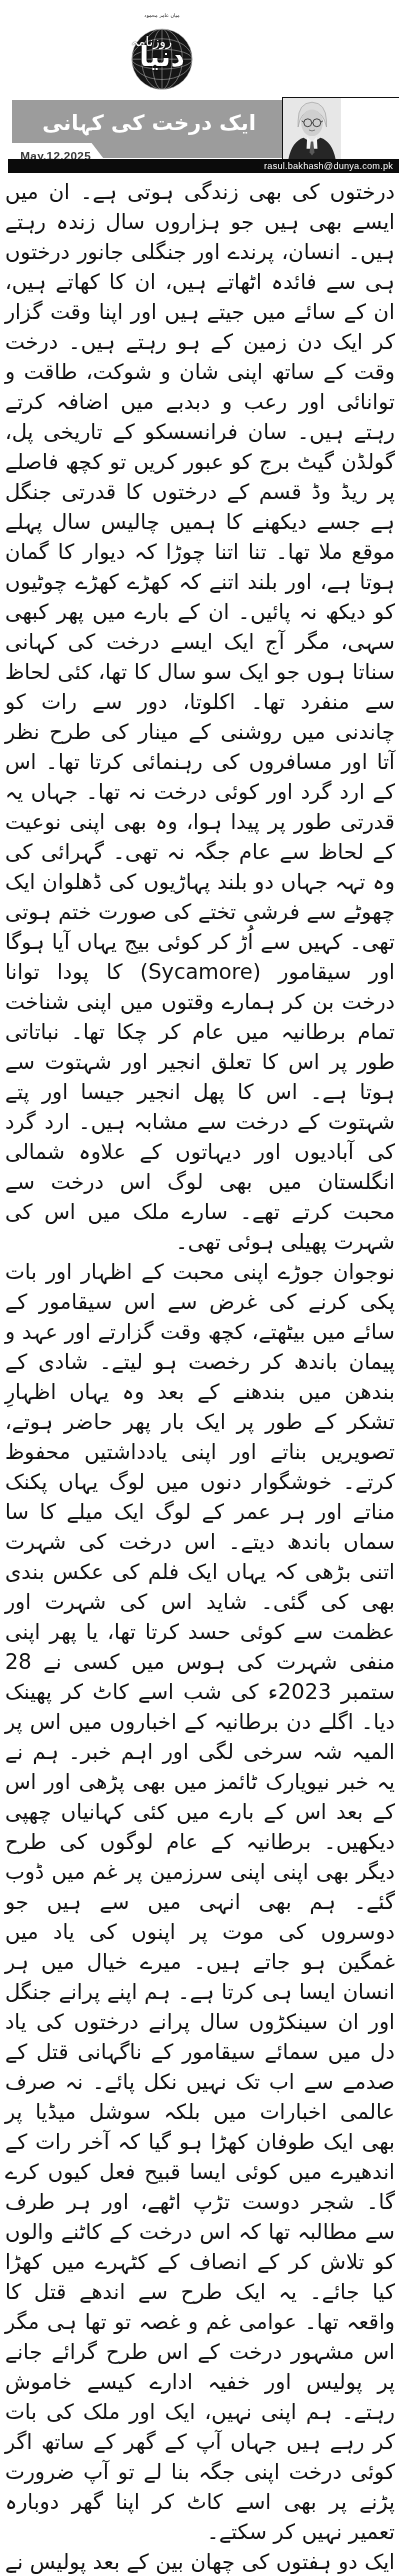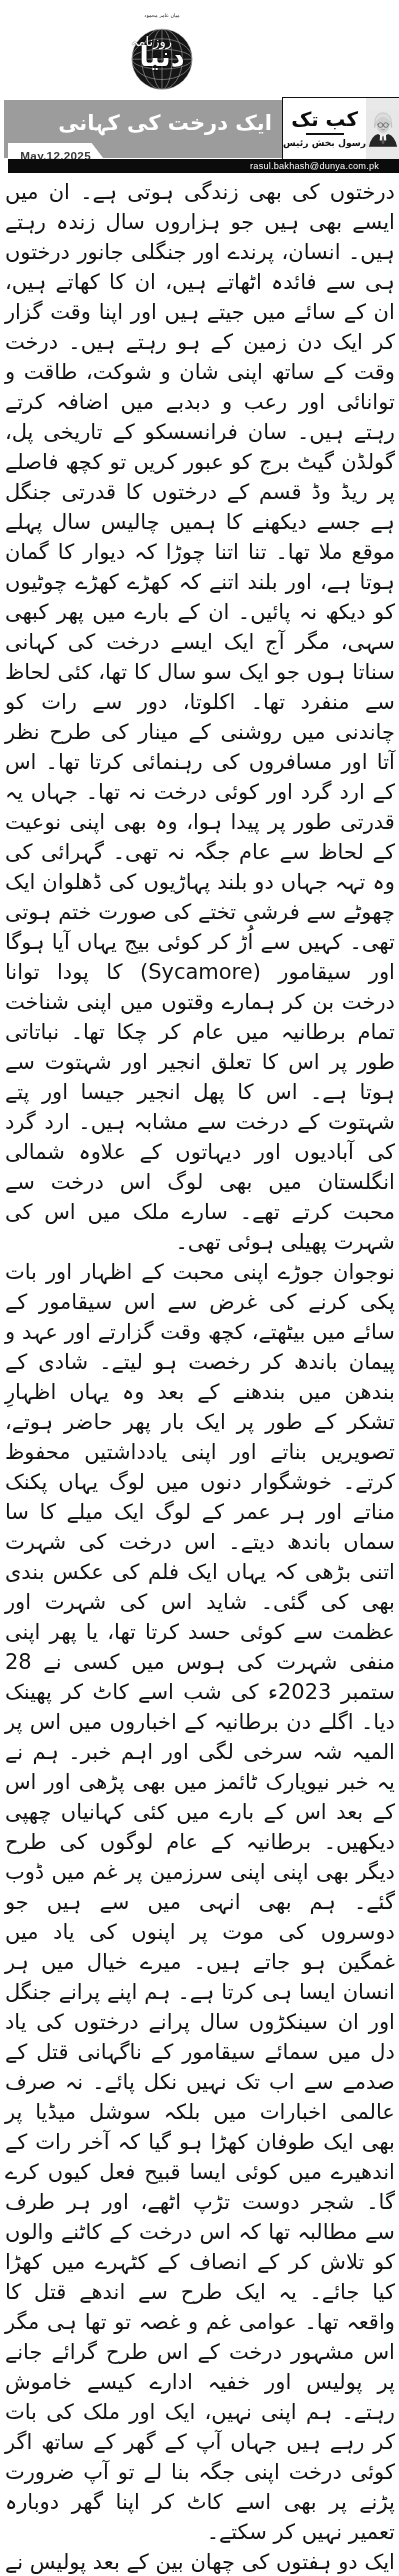--- a/index.html
+++ b/index.html
@@ -28,23 +28,23 @@
     position:absolute;top:23.4px;left:0;right:0;text-align:left;
     font-size:13px;color:#ffffff;text-shadow:0 0 1.2px #000;
   }
   .logo .paper-name{
     position:absolute;top:32px;left:0;right:0;text-align:center;
     font-size:27px;font-weight:bold;color:#ffffff;
     text-shadow:0 0 1.8px #000,0 0 1.2px #000;line-height:1;
   }
   
   .banner{
-    position:absolute;left:4px;top:100px;width:274px;height:58px;
+    position:absolute;left:12px;top:100px;width:274px;height:58px;
     background:var(--banner-gray);
-    display:flex;align-items:center;justify-content:center;padding-left:24px;
+    display:flex;align-items:center;justify-content:center;
   }
   .banner .title{
     color:#ffffff;font-size:21px;font-weight:bold;
     padding-bottom:12.3px;direction:rtl;
   }
   .date-strip{
     position:absolute;left:8px;top:143px;width:102px;height:24px;
     background:#ffffff;
     clip-path:polygon(0 0,82% 0,100% 100%,0 100%);
     display:flex;align-items:center;
@@ -75,21 +75,21 @@
   }
   .photo{
     width:58px;height:100%;overflow:hidden;background:#e9e9e9;
   }
   .photo svg{width:100%;height:100%;display:block;}
   
   .email-bar{
     position:absolute;left:8px;top:159px;width:392px;height:14px;
     background:var(--bar-black);box-sizing:border-box;
     display:flex;align-items:center;justify-content:flex-end;
-    padding-right:21px;
+    padding-right:7px;
   }
   .email-bar .email{
     font-family:"Liberation Sans",sans-serif;
     font-size:9.2px;color:#ffffff;letter-spacing:0.2px;
   }
   
   .article{
     position:absolute;top:177px;left:4.9px;width:390px;
     direction:rtl;text-align:justify;
   }
@@ -122,25 +122,20 @@
 </div>
 
 <div class="banner">
   <div class="title">ایک درخت کی کہانی</div>
 </div>
 <div class="date-strip">
   <span class="date">May,12,2025</span>
 </div>
 
 <div class="right-block">
-  <div class="column-box">
-    <div class="column-name">کب تک</div>
-    <div class="rule"></div>
-    <div class="author-name">رسول بخش رئیس</div>
-  </div>
   <div class="photo">
     <svg viewBox="0 0 94 101" aria-hidden="true">
       <rect width="94" height="101" fill="#e7e7e7"></rect>
       <path d="M24 38 Q24 8 47 7 Q70 8 71 38 L71 48 Q66 22 47 21 Q28 22 24 48 Z" fill="#dcdcdc" stroke="#9a9a9a" stroke-width="1"></path>
       <ellipse cx="47" cy="41" rx="18" ry="22" fill="#cfcfcf"></ellipse>
       <g stroke="#3c3c3c" stroke-width="1.6" fill="none">
         <circle cx="40" cy="41" r="6.5"></circle>
         <circle cx="55" cy="41" r="6.5"></circle>
         <line x1="46.5" y1="41" x2="48.5" y2="41"></line>
         <line x1="33.5" y1="40" x2="30" y2="38"></line>

